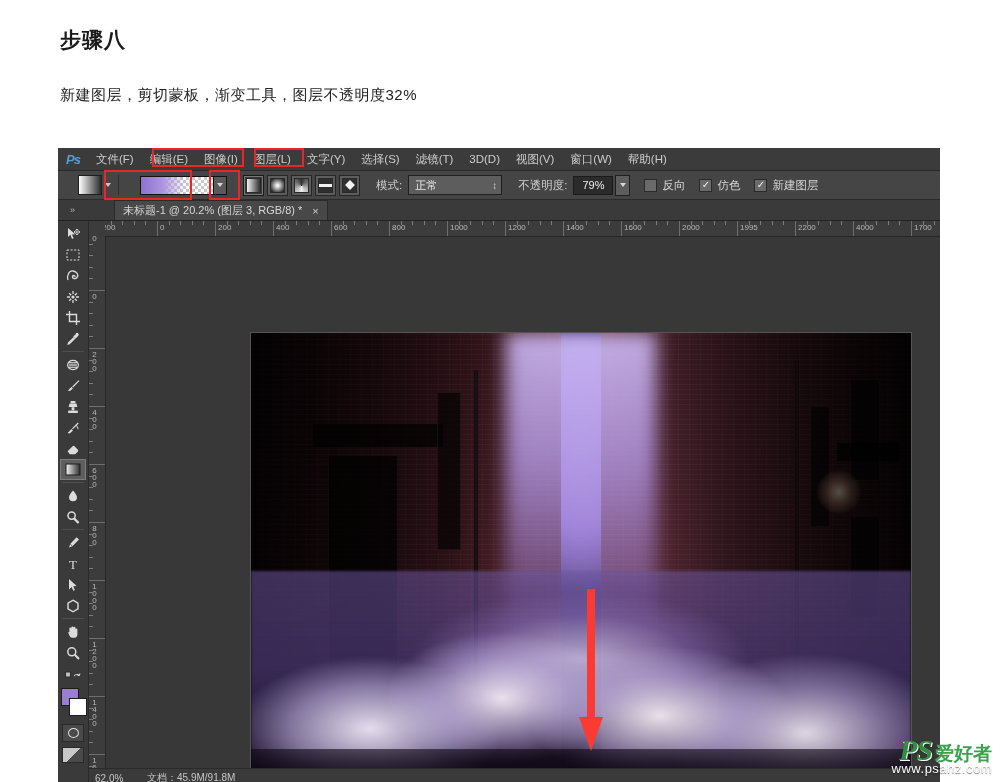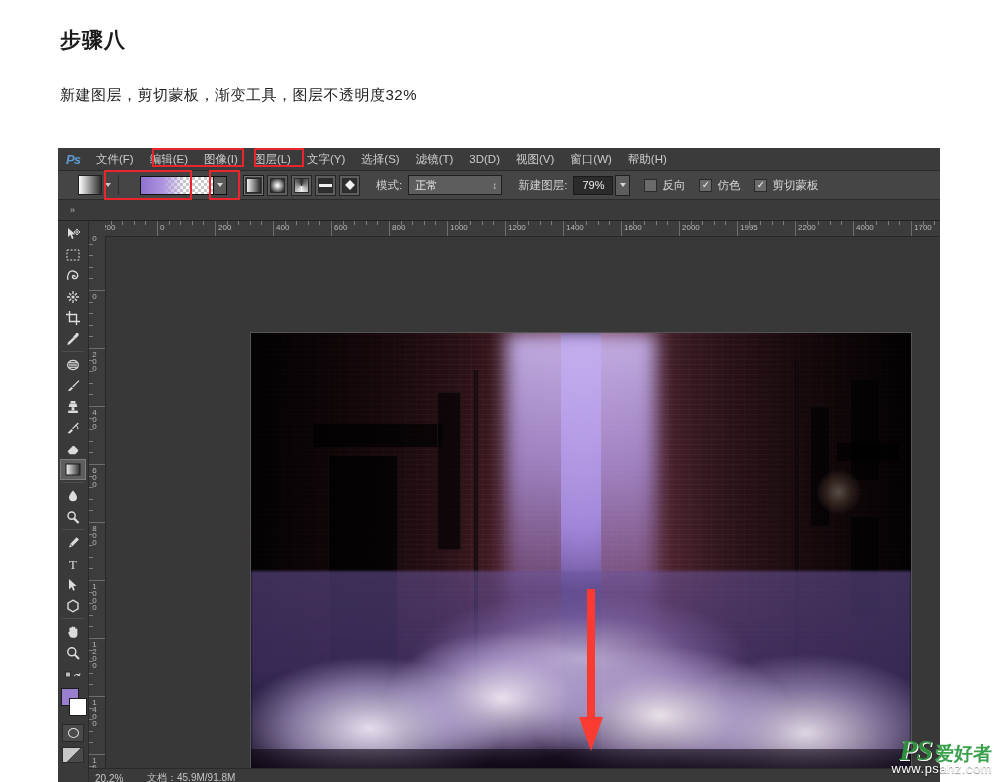--- a/index.html
+++ b/index.html
@@ -340,44 +340,48 @@
         <div class="gt-ico gt-reflect"></div>
       </div>
       <div class="gtype-btn">
         <div class="gt-ico gt-diamond"></div>
       </div>
     </div>
 
     <div class="opt-label">模式:</div>
     <div class="opt-select">正常</div>
 
-    <div class="opt-label">新建图层:</div>
+    <div class="opt-label">不透明度:</div>
     <div class="opt-num">79%</div>
     <div class="opt-num-dd"></div>
 
     <div class="chk-wrap">
       <div class="chk-box"></div>
       <div class="chk-label">反向</div>
     </div>
     <div class="chk-wrap">
       <div class="chk-box checked">✓</div>
       <div class="chk-label">仿色</div>
     </div>
     <div class="chk-wrap">
       <div class="chk-box checked">✓</div>
-      <div class="chk-label">剪切蒙板</div>
+      <div class="chk-label">新建图层</div>
     </div>
 
     <div class="redbox" style="left: 46px; top: -1px; width: 84px; height: 26px; border-color: rgb(232, 38, 43);"></div>
     <div class="redbox" style="left: 151px; top: -1px; width: 27px; height: 26px; border-color: rgb(232, 38, 43);"></div>
   </div>
 
   <div class="ps-tabbar">
     <div class="panel-expander">»</div>
     <div class="tool-col-head"></div>
+    <div class="doc-tab">
+      <span>未标题-1 @ 20.2% (图层 3, RGB/8) *</span>
+      <span class="close-x">×</span>
+    </div>
     <div class="redbox" style="left: 94px; top: 0px; width: 88px; height: 15px; border-color: rgb(232, 38, 43);"></div>
     <div class="redbox" style="left: 196px; top: 0px; width: 46px; height: 15px; border-color: rgb(232, 38, 43);"></div>
   </div>
 
   <div class="ps-body">
 
     <div class="ps-toolbar">
       <div class="tool">
         <svg width="14" height="14" viewBox="0 0 14 14">
             <path d="M2 1 L2 10 L4.4 7.8 L6 12 L7.6 11.3 L6 7.4 L9.2 7.2 Z" fill="#dcdcdc"></path>
@@ -702,21 +706,21 @@
               <path d="M17 0 L17 136" stroke="#fb3b32" stroke-width="8" fill="none"></path>
               <path d="M17 162 L5 128 L29 128 Z" fill="#fb3b32"></path>
             </svg>
           </div>
         </div>
       </div>
 
       <div class="panel-sliver"></div>
 
       <div class="ps-status" style="left:0;">
-        <span class="status-zoom">20.2%</span>
+        <span class="status-zoom">62.0%</span>
         <span class="status-doc">文档：45.9M/91.8M</span>
       </div>
     </div>
   </div>
 </div>
 
 <div class="watermark">
   <div class="wm-row">
     <span class="wm-ps">PS</span>
     <span class="wm-cn">爱好者</span>

